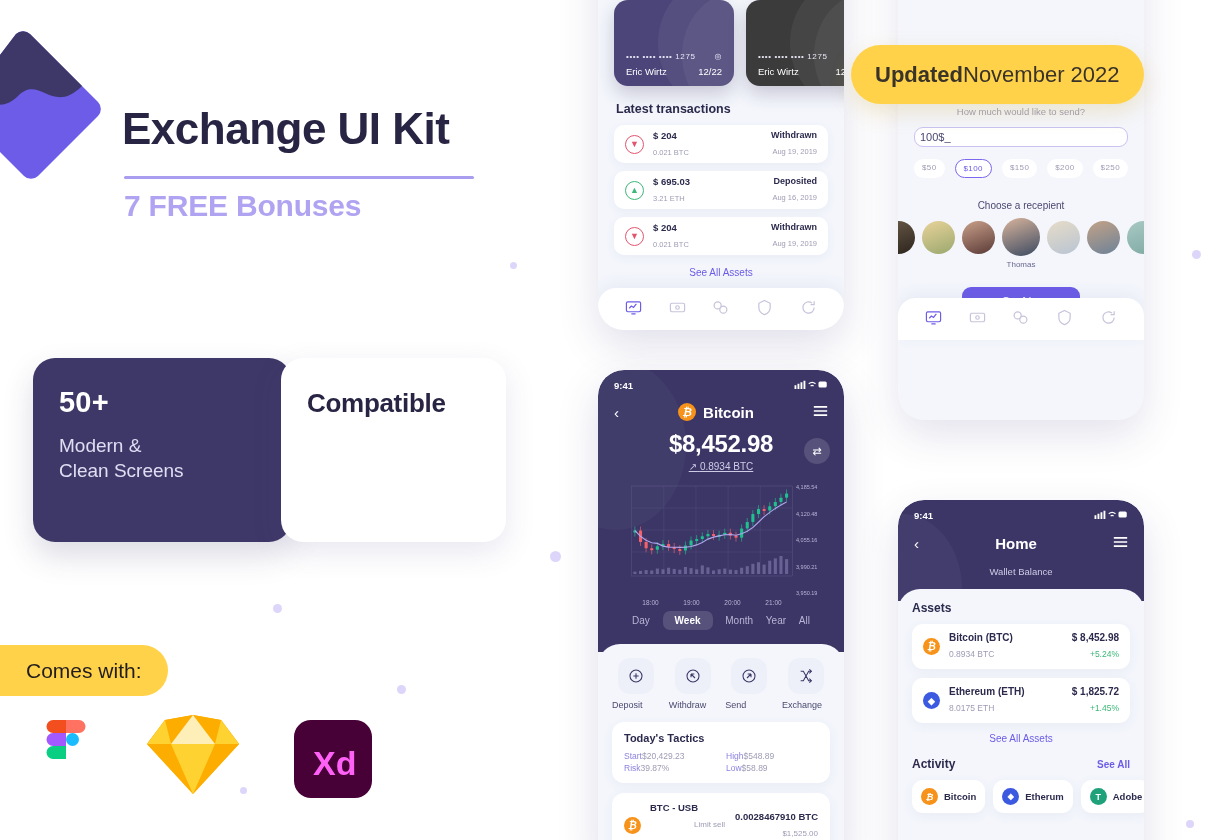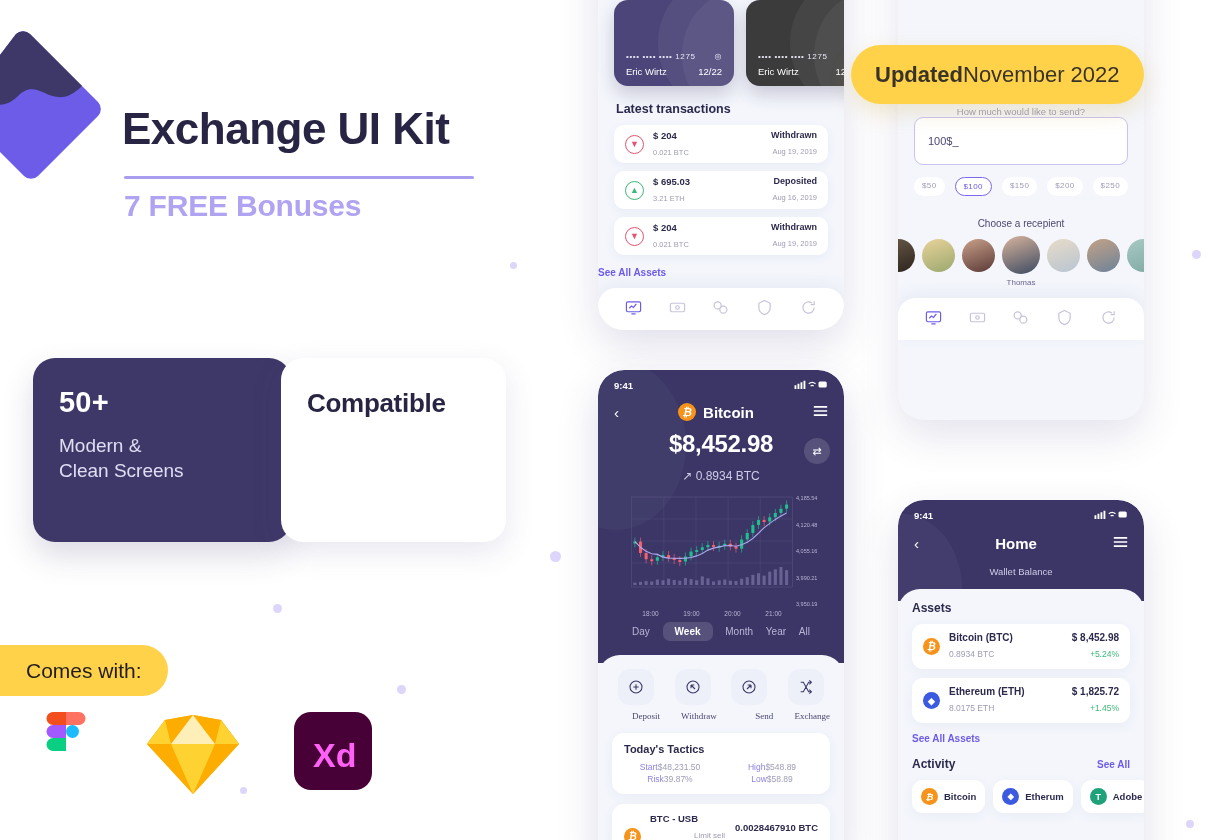--- a/index.html
+++ b/index.html
@@ -46,21 +46,21 @@
   .card-light .big { font-size: 26px; font-weight: 700; color: #282544; letter-spacing: -.3px; }
   .card-light .sub { margin-top: 15px; font-size: 19px; line-height: 1.33; color: #1d1d1f; }
 
   .comes-pill {
     position: absolute; left: -24px; top: 645px; height: 51px;
     background: #ffd24a; border-radius: 26px;
     padding: 0 26px 0 50px; display: flex; align-items: center;
     font-size: 21px; font-weight: 500; color: #211d1d;
   }
 
-  .logos { position: absolute; left: 40px; top: 712px; display: flex; align-items: flex-start; gap: 51px; }
+  .logos { position: absolute; left: 40px; top: 712px; display: flex; align-items: flex-end; gap: 51px; }
 
   .dot { position: absolute; border-radius: 50%; background: #ddd6fa; }
 
   
   .phone { position: absolute; overflow: hidden; }
 
   
   #ph-tx {
     left: 598px; top: -96px; width: 246px; height: 426px;
     background: #f4f6fc; border-radius: 26px;
@@ -92,21 +92,21 @@
   .tx-ic { width: 19px; height: 19px; border-radius: 50%; flex: none; display: flex;
            align-items: center; justify-content: center; font-size: 9px; }
   .tx-ic.out { border: 1.3px solid #e4546f; color: #e4546f; }
   .tx-ic.in  { border: 1.3px solid #3cb878; color: #3cb878; }
   .tx-mid { margin-left: 9px; flex: 1; }
   .tx-mid b { display: block; font-size: 9.5px; font-weight: 700; color: #2b2a4d; }
   .tx-mid span { font-size: 7.5px; color: #9e9cb5; }
   .tx-end { text-align: right; }
   .tx-end b { display: block; font-size: 9px; font-weight: 700; color: #2b2a4d; }
   .tx-end span { font-size: 7.5px; color: #9e9cb5; }
-  .see-all { text-align: left; font-size: 10px; font-weight: 700; color: #6c5ce7; padding-top: 12px; }
+  .see-all { text-align: center; font-size: 10px; font-weight: 400; color: #6c5ce7; padding-top: 12px; }
   .navbar {
     position: absolute; left: 0; right: 0; bottom: 0; height: 42px; background: #fff;
     border-radius: 18px 18px 0 0; display: flex; align-items: center;
     justify-content: space-around; padding: 0 14px;
     box-shadow: 0 -4px 16px rgba(90,80,150,.07);
   }
 
   
   #ph-btc {
     left: 598px; top: 370px; width: 246px; height: 500px;
@@ -120,67 +120,67 @@
   .status { display: flex; justify-content: space-between; align-items: center; color: #fff;
             font-size: 9.5px; font-weight: 700; position: relative; z-index: 2; }
   .btc-nav { display: flex; align-items: center; justify-content: space-between; margin-top: 12px;
              position: relative; z-index: 2; }
   .btc-title { display: flex; align-items: center; gap: 7px; font-size: 15px; font-weight: 700; color: #fff; }
   .coin { width: 18px; height: 18px; border-radius: 50%; background: #f7931a; color: #fff;
           font-size: 11px; font-weight: 700; display: flex; align-items: center;
           justify-content: center; font-style: italic; }
   .btc-price { text-align: center; margin-top: 9px; position: relative; z-index: 2; }
   .btc-price .p { font-size: 24px; font-weight: 700; color: #fff; letter-spacing: -.3px; }
-  .btc-price .s { font-size: 12px; color: #cfcbe6; margin-top: 11px; }
+  .btc-price .s { font-size: 10px; color: #cfcbe6; margin-top: 3px; text-decoration: underline; }
   .swapbtn { position: absolute; right: 14px; top: 68px; width: 26px; height: 26px; border-radius: 50%;
              background: rgba(255,255,255,.14); display: flex; align-items: center;
              justify-content: center; color: #fff; font-size: 11px; z-index: 3; }
   .chartbox { position: relative; height: 112px; margin: 12px 34px 0 16px; }
   .ylabs { position: absolute; right: -34px; top: 0; height: 100%; width: 32px;
            display: flex; flex-direction: column; justify-content: space-between;
            font-size: 5.5px; color: #b9b5d6; text-align: left; }
   .xlabs { display: flex; justify-content: space-around; font-size: 6.5px; color: #b9b5d6;
            margin: 3px 34px 0 16px; }
   .ranges { display: flex; justify-content: space-between; padding: 9px 18px 12px;
             font-size: 10px; color: #b9b5d6; }
   .ranges .on { background: rgba(255,255,255,.14); color: #fff; font-weight: 700;
                 border-radius: 7px; padding: 4px 12px; margin: -4px 0; }
   .btc-body { background: #f4f6fc; border-radius: 22px 22px 0 0; margin-top: -8px;
               position: relative; padding: 14px 14px 0; }
   .acts { display: flex; justify-content: space-between; }
-  .act { text-align: right; width: 48px; font-family: Liberation Serif, serif; }
+  .act { text-align: left; width: 48px; }
   .act .ib { width: 36px; height: 36px; border-radius: 12px; background: #eef0f9;
              margin: 0 auto; display: flex; align-items: center; justify-content: center; }
   .act span { display: block; font-size: 9px; color: #4b4870; margin-top: 6px; }
   .tactics { background: #fff; border-radius: 12px; margin-top: 12px; padding: 10px 12px;
              box-shadow: 0 3px 12px rgba(90,80,150,.06); }
   .tactics h4 { font-size: 11px; font-weight: 700; color: #2b2a4d; }
   .tgrid { display: grid; grid-template-columns: 1fr 1fr; gap: 2px 10px; margin-top: 7px; }
-  .tcell { display: flex; justify-content: center; font-size: 8.5px; }
+  .tcell { display: flex; justify-content: flex-start; font-size: 8.5px; }
   .tcell .k { color: #8b83e0; }
   .tcell .v { color: #9e9cb5; }
   .btcusb { background: #fff; border-radius: 12px; margin-top: 10px; padding: 9px 12px;
             display: flex; align-items: center; box-shadow: 0 3px 12px rgba(90,80,150,.06); }
   .btcusb .l { margin-left: 9px; flex: 1; }
   .btcusb .l b { display: block; font-size: 9.5px; font-weight: 700; color: #2b2a4d; }
   .btcusb .l span { font-size: 8px; color: #9e9cb5; padding-left: 44px; }
   .btcusb .r { text-align: right; }
   .btcusb .r b { display: block; font-size: 9.5px; font-weight: 700; color: #2b2a4d; }
   .btcusb .r span { font-size: 8px; color: #9e9cb5; }
 
   
   #ph-send {
     left: 898px; top: -80px; width: 246px; height: 500px;
     background: #f4f6fc; border-radius: 26px;
     box-shadow: 0 16px 40px rgba(70,60,130,.14);
   }
   .send-inner { padding: 186px 16px 0; }
   .send-q { text-align: center; font-size: 9.5px; color: #9e9cb5; }
-  .send-field { height: 48px; border: 1.2px solid #c9c2f2; border-radius: 9px;
-                background: #fff; display: flex; align-items: center; padding: 0 13px;
+  .send-field { margin-top: 10px; height: 20px; border: 1.2px solid #c9c2f2; border-radius: 9px;
+                background: #fff; display: flex; align-items: center; padding: 0 5px;
                 font-size: 11px; color: #4b4870; }
   .chips { display: flex; justify-content: space-between; margin-top: 12px; }
   .chip { background: #fff; border-radius: 11px; padding: 4px 8px; font-size: 8px;
           color: #9e9cb5; letter-spacing: .4px; }
   .chip.on { border: 1.2px solid #7b68ee; color: #6c5ce7; }
   .send-q2 { text-align: center; font-size: 10px; color: #4b4870; margin-top: 22px; }
   .avatars { display: flex; gap: 7px; margin-top: 10px; justify-content: center; }
   .av { width: 33px; height: 33px; border-radius: 50%; flex: none; }
   .av.big { width: 38px; height: 38px; margin-top: -3px; }
   .av-name { text-align: center; font-size: 8px; color: #6b6890; margin-top: 4px; }
@@ -642,21 +642,21 @@
             </div>
           <span>Exchange</span>
         </div>
       </div>
 
       <div class="tactics">
         <h4>Today's Tactics</h4>
         <div class="tgrid">
           <div class="tcell">
               <span class="k">Start</span>
-              <span class="v">$48,231.50</span>
+              <span class="v">$20,429.23</span>
             </div>
           <div class="tcell">
               <span class="k">High</span>
               <span class="v">$548.89</span>
             </div>
           <div class="tcell">
               <span class="k">Risk</span>
               <span class="v">39.87%</span>
             </div>
           <div class="tcell">

